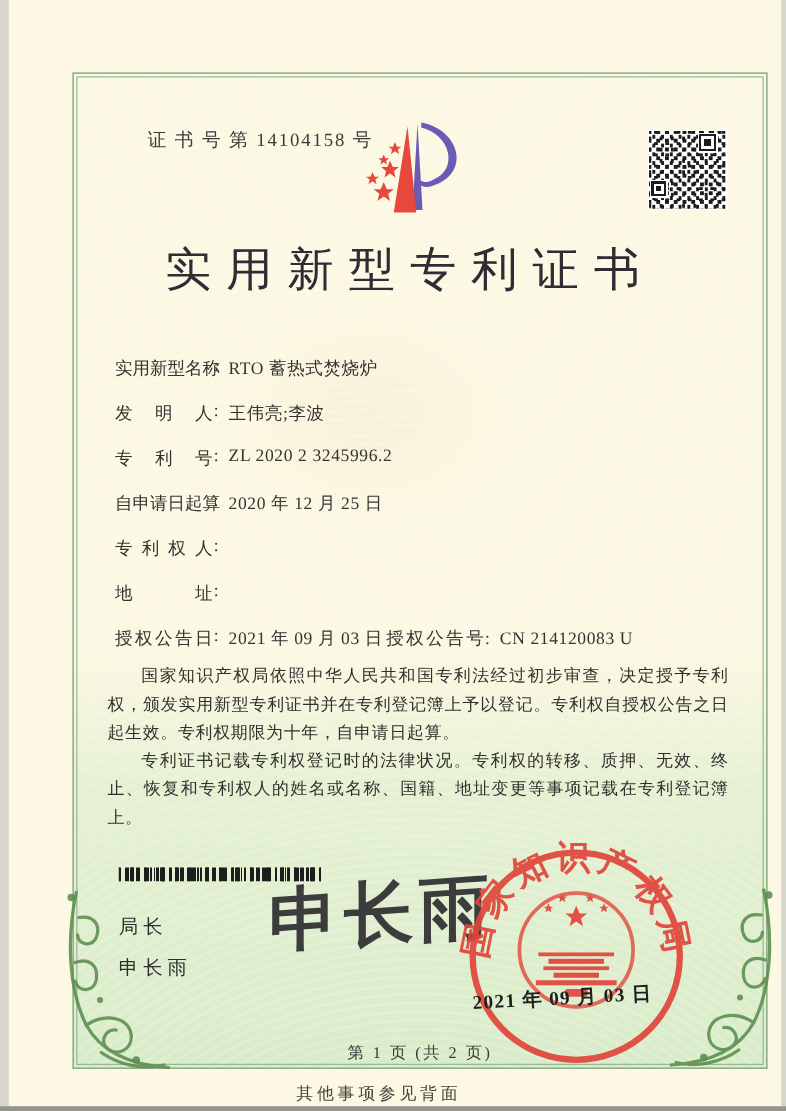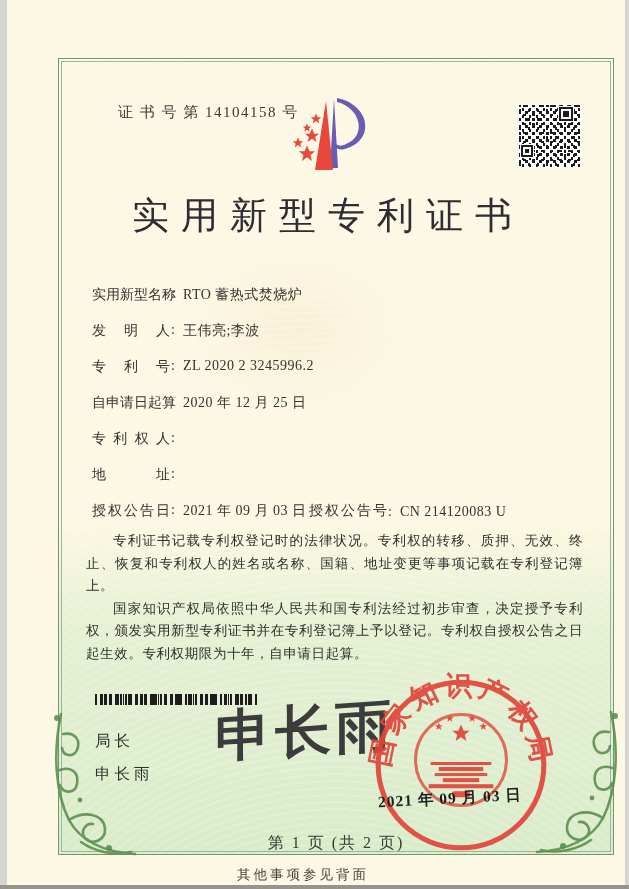--- a/index.html
+++ b/index.html
@@ -57,21 +57,21 @@
     font-size:56px;color:#3c3c3c;font-weight:bold;
     transform:rotate(-4deg) skewX(-4deg);letter-spacing:4px;
     font-family:"DejaVu Serif","Liberation Serif",serif;
   }
   .seal{position:absolute;left:356px;top:667px;width:196px;height:196px;opacity:.92;}
   .seal-date{
     position:absolute;left:371px;top:788px;width:160px;
     font-size:15.5px;font-weight:bold;color:#1f1f1f;letter-spacing:1px;
     transform:rotate(-3deg);white-space:nowrap;
   }
-  .page-info{position:absolute;left:51px;top:833px;width:556px;text-align:center;font-size:16px;color:#3a3a38;letter-spacing:2px;}
+  .page-info{position:absolute;left:51px;top:833px;width:556px;text-align:center;font-size:13px;color:#3a3a38;letter-spacing:2px;}
   .footer-note{position:absolute;left:0;top:866px;width:592px;text-align:center;font-size:13.5px;color:#44443f;letter-spacing:3px;font-family:Liberation Serif, serif;}
   .flourish{position:absolute;width:92px;height:152px;}
   .flourish.bl{left:40px;top:708px;}
   .flourish.br{left:526px;top:706px;transform:scaleX(-1);}
 </style>
 </head>
 <body>
 
 <div class="page">
 
@@ -156,22 +156,22 @@
       <span class="fvalue">2021 年 09 月 03 日</span>
       <span class="grant2">
         <span class="flabel">授权公告号</span>
           <span class="fcolon">:</span>
         <span class="fvalue">CN 214120083 U</span>
       </span>
     </div>
   </div>
 
   <div class="paras">
+    <p>国家知识产权局依照中华人民共和国专利法经过初步审查，决定授予专利权，颁发实用新型专利证书并在专利登记簿上予以登记。专利权自授权公告之日起生效。专利权期限为十年，自申请日起算。</p>
     <p>专利证书记载专利权登记时的法律状况。专利权的转移、质押、无效、终止、恢复和专利权人的姓名或名称、国籍、地址变更等事项记载在专利登记簿上。</p>
-    <p>国家知识产权局依照中华人民共和国专利法经过初步审查，决定授予专利权，颁发实用新型专利证书并在专利登记簿上予以登记。专利权自授权公告之日起生效。专利权期限为十年，自申请日起算。</p>
   </div>
 
   <div class="barcode"></div>
 
   <div class="director">
     <div>局长</div>
     <div>申长雨</div>
   </div>
 
   <div class="signature">申长雨</div>

